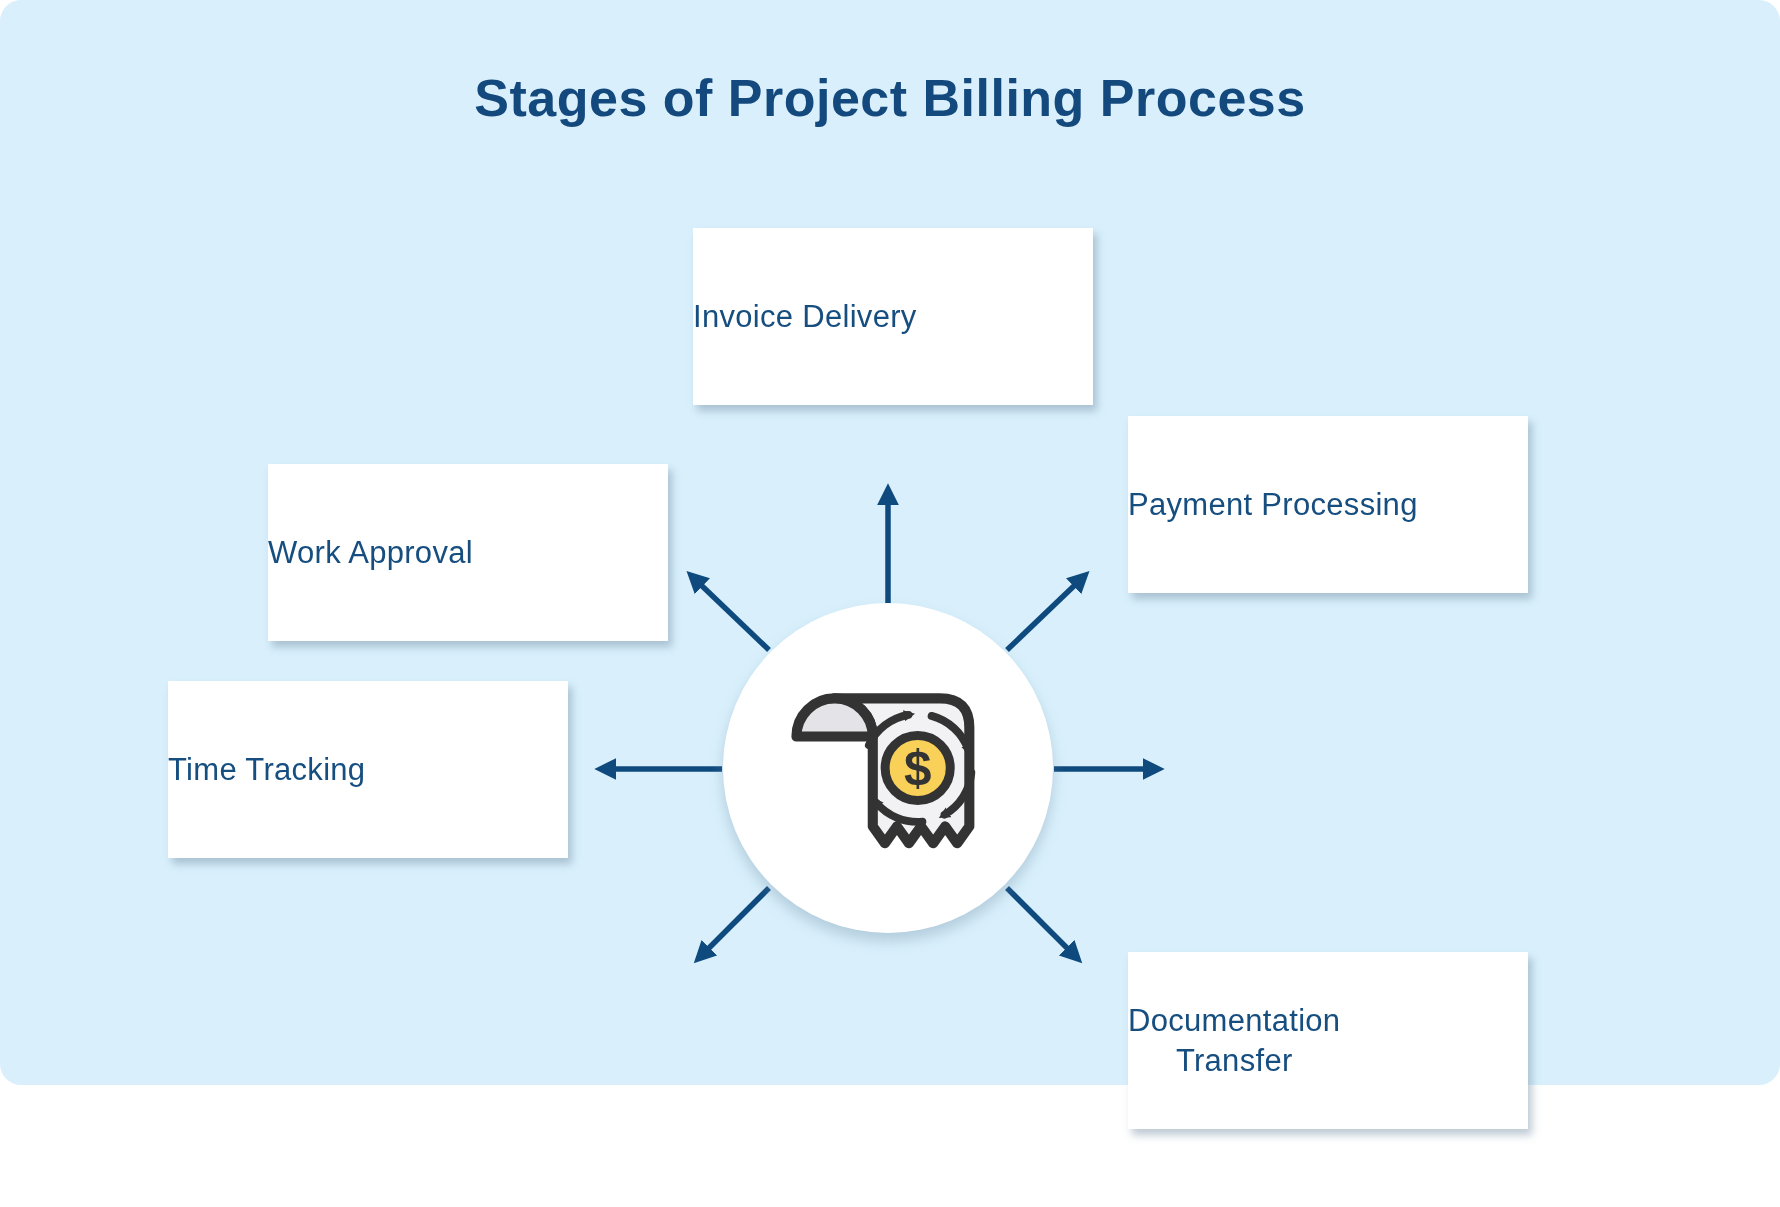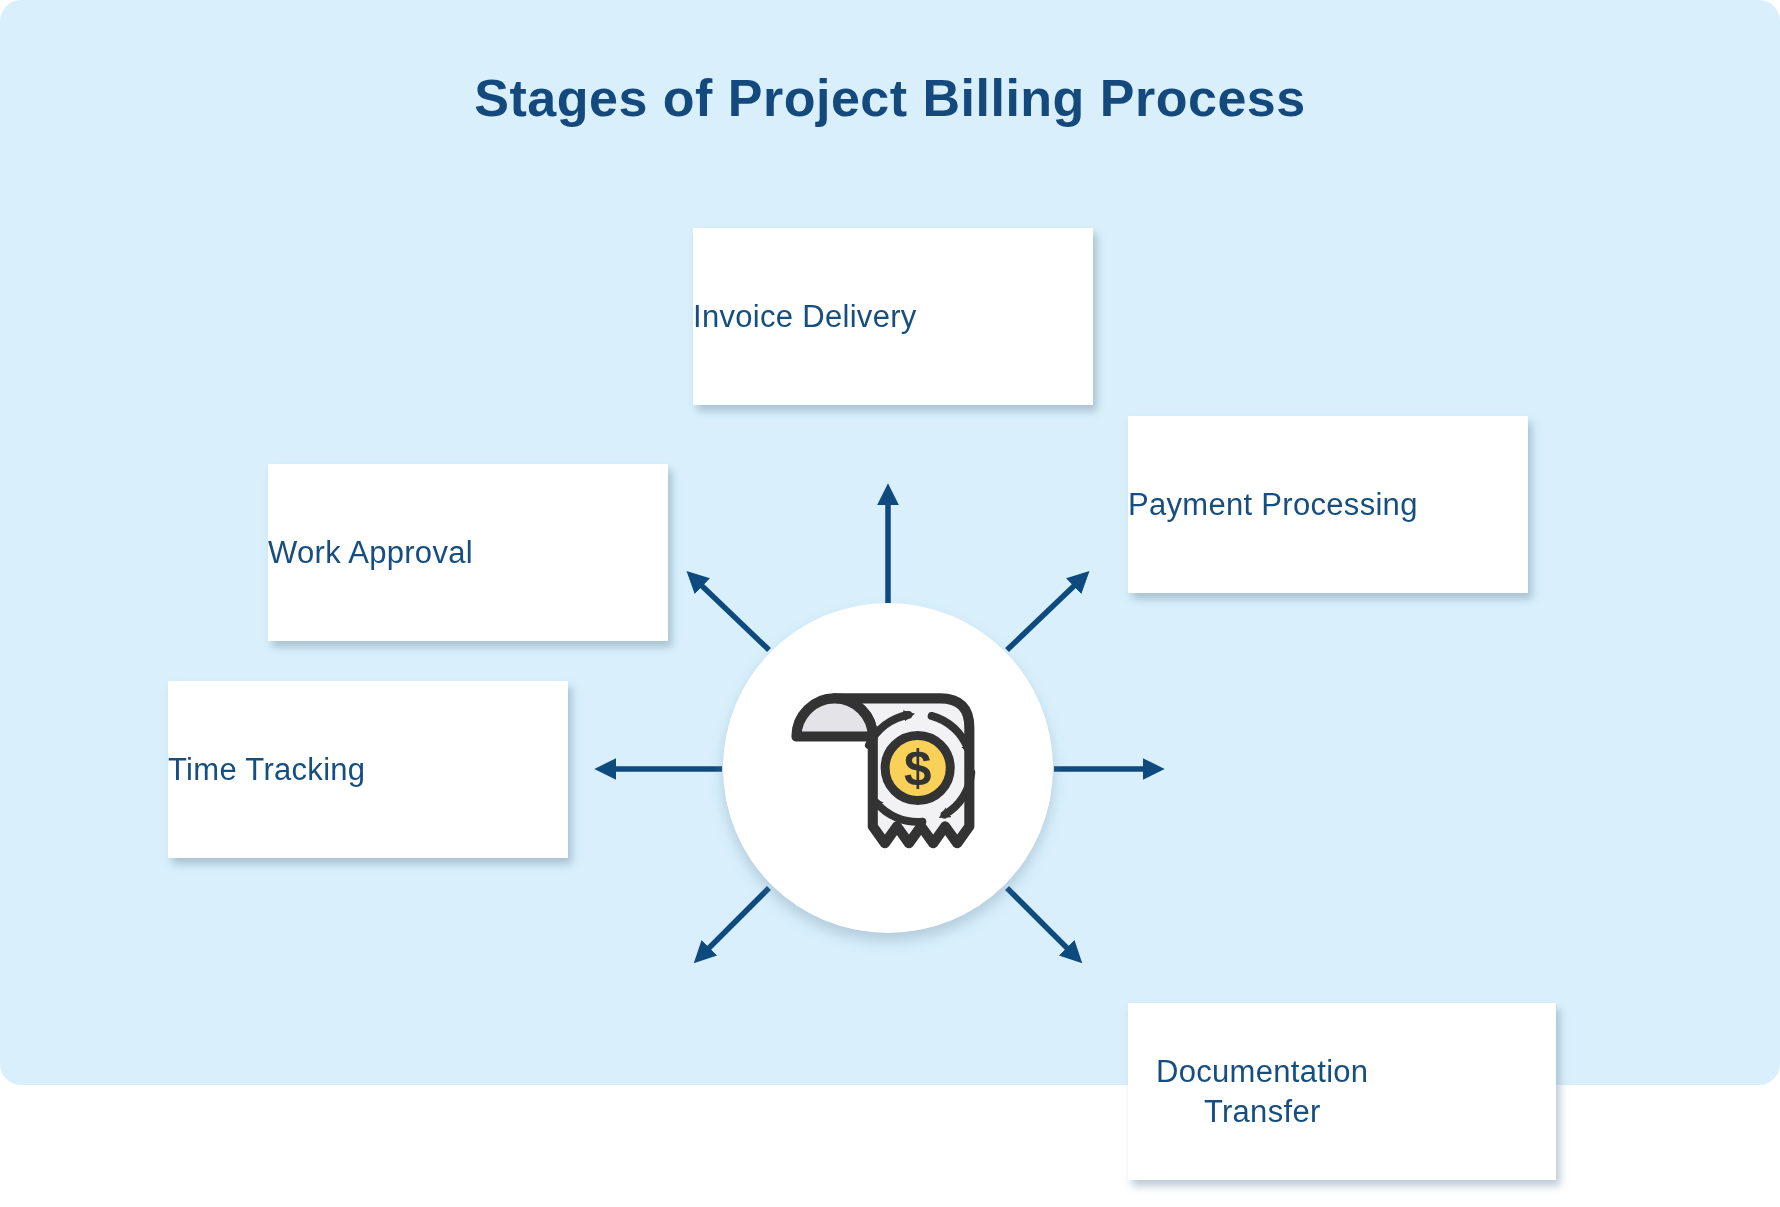--- a/index.html
+++ b/index.html
@@ -40,21 +40,21 @@
     text-align: center;
     white-space: pre-line;
     letter-spacing: 0.3px;
   }
   .pos-top          { left: 693px;  top: 228px; }
   .pos-upper-left   { left: 268px;  top: 416px; margin-top: 48px; }
   .pos-upper-right  { left: 1128px; top: 416px; }
   .pos-left         { left: 168px;  top: 681px; }
   .pos-right        { left: 1212px; top: 681px; }
   .pos-lower-left   { left: 267px;  top: 950px; }
-  .pos-lower-right  { left: 1128px; top: 1003px; padding-left: 28px; }
+  .pos-lower-right  { left: 1128px; top: 952px; }
 
   .center-circle {
     position: absolute;
     left: 723px; top: 603px;
     width: 330px; height: 330px;
     background: #FFFFFF;
     border-radius: 50%;
     box-shadow: 0 8px 14px rgba(110, 138, 160, 0.35);
     display: flex;
     align-items: center;

